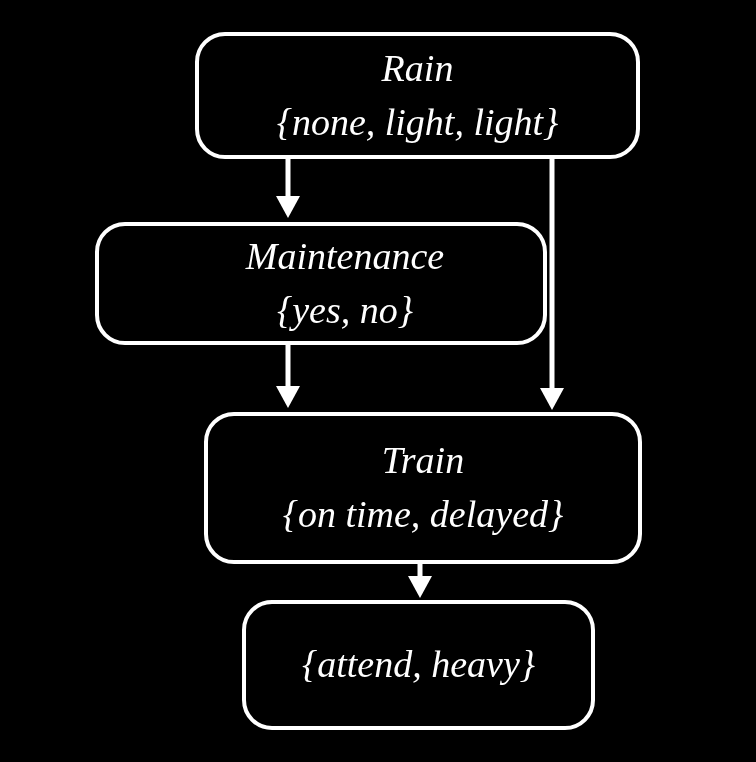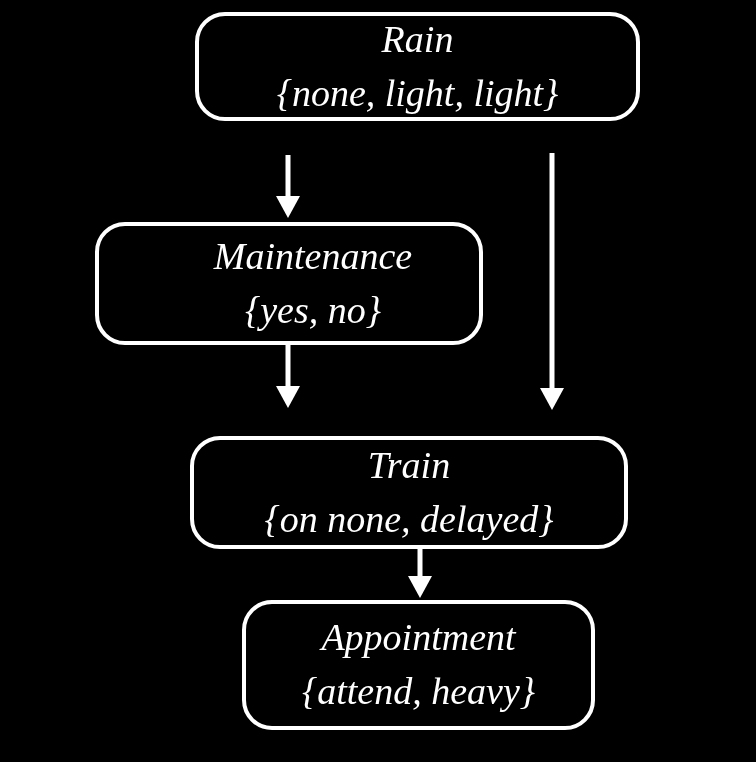--- a/index.html
+++ b/index.html
@@ -29,23 +29,23 @@
     color: var(--text);
     font-style: italic;
     font-size: 38px;
     line-height: 1.42;
     text-align: center;
     display: flex;
     flex-direction: column;
     align-items: center;
     justify-content: center;
   }
-  .node-rain        { left: 195px; top: 12px;  width: 445px; height: 109px; align-items: center; }
-  .node-maintenance { left: 95px;  top: 222px; width: 388px; height: 123px; padding-left: 48px; }
-  .node-train       { left: 190px; top: 412px; width: 438px; height: 113px; margin-top: 24px; }
+  .node-rain        { left: 195px; top: 32px;  width: 445px; height: 127px; align-items: center; }
+  .node-maintenance { left: 95px;  top: 222px; width: 452px; height: 123px; padding-left: 48px; }
+  .node-train       { left: 204px; top: 412px; width: 438px; height: 152px; }
   .node-appointment { left: 242px; top: 600px; width: 353px; height: 130px; }
   .edges {
     position: absolute;
     left: 0; top: 0;
     width: 756px; height: 762px;
     pointer-events: none;
   }
   .arrow-line { stroke: var(--arrow); stroke-width: 5; }
   .arrow-head { fill: var(--arrow); }
 </style>
@@ -78,21 +78,20 @@
     <span>{none, light, light}</span>
   </div>
 
   <div class="node node-maintenance">
     <span>Maintenance</span>
     <span>{yes, no}</span>
   </div>
 
   <div class="node node-train">
     <span>Train</span>
-    <span>{on none, delayed}</span>
+    <span>{on time, delayed}</span>
   </div>
 
   <div class="node node-appointment">
-    <span>Appointment</span>
     <span>{attend, heavy}</span>
   </div>
 
 </div>
 
 </body></html>

